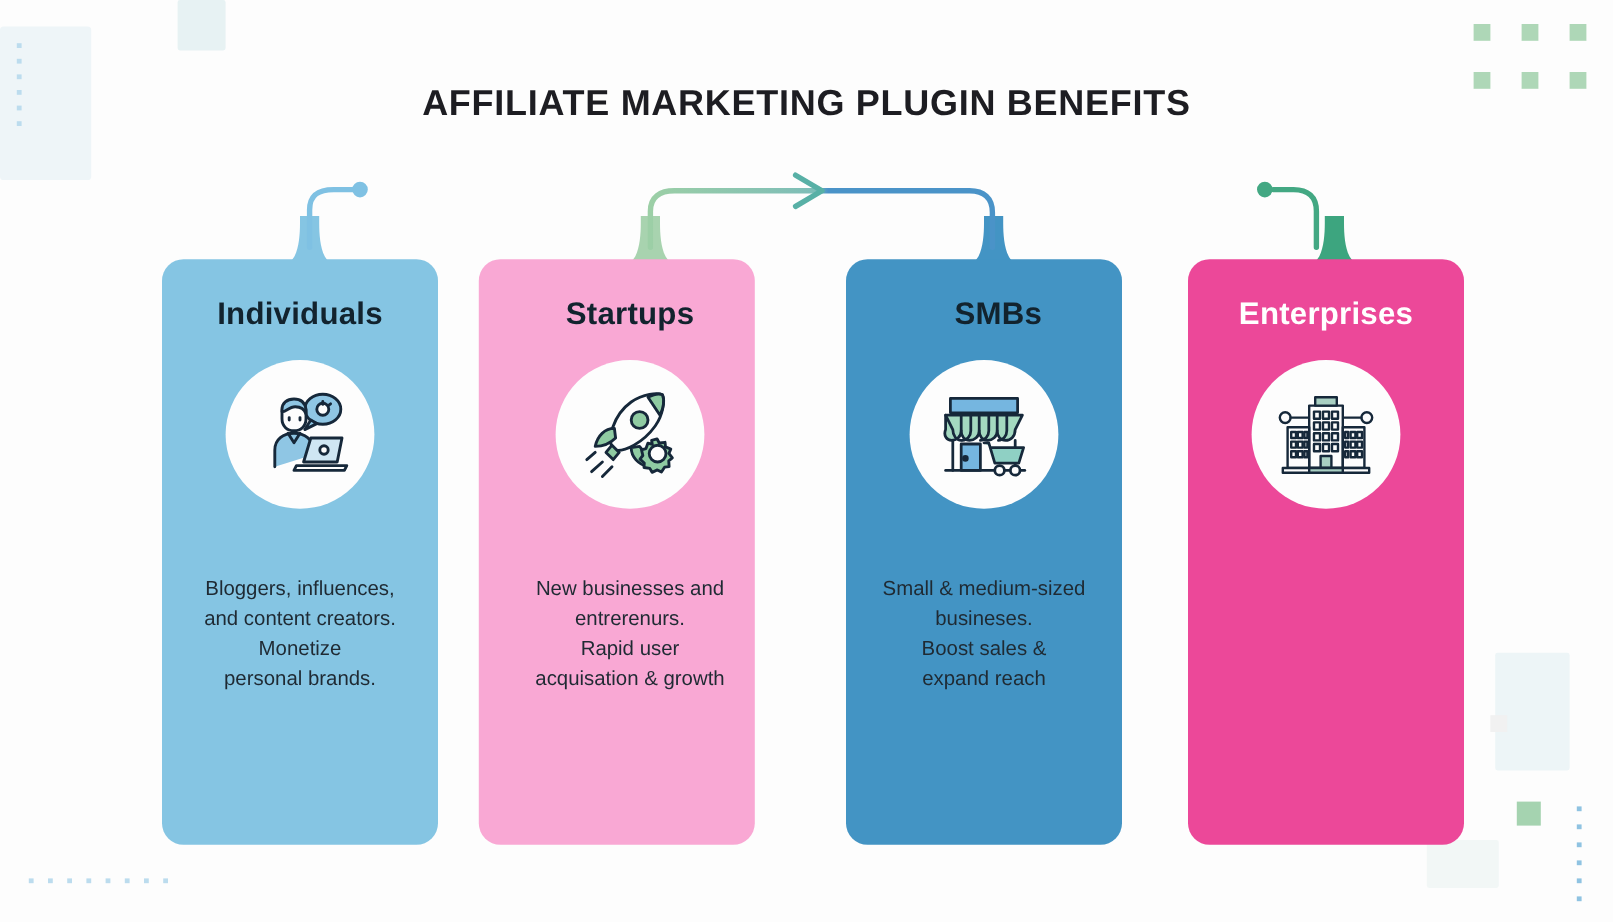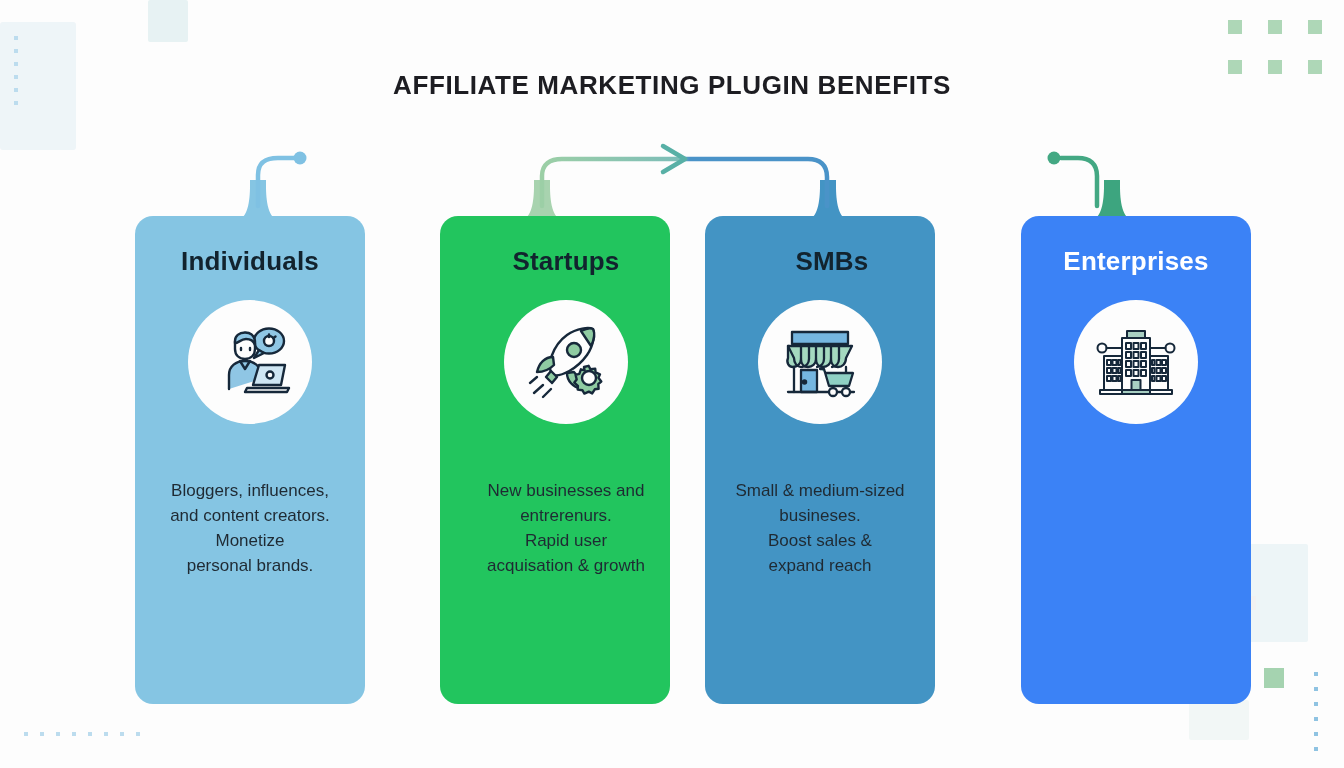--- a/index.html
+++ b/index.html
@@ -54,21 +54,21 @@
     right:95px; top:700px; width:60px; height:40px; background:#f2f7f6; border-radius:2px;
   }
   #deco-square-pale-mr {
     right:88px; top:596px; width:14px; height:14px; background:#f1f1f1;
   }
 
   
   #page-title {
     position:absolute; top:70px; left:0; width:100%;
     text-align:center;
-    font-size:26px; font-weight:bold; letter-spacing:.6px;
+    font-size:30px; font-weight:bold; letter-spacing:.6px;
     color:#1d1d22;
   }
 
   
   #connectors { position:absolute; left:0; top:0; width:1344px; height:768px; }
 
   
   #cards { position:absolute; left:0; top:216px; width:1344px; height:490px; }
   .card {
     position:absolute; top:0; width:230px; height:488px;
@@ -194,21 +194,21 @@
           <path d="M40,69 L82,69 L80,73 L38,73 Z" fill="#fdfdfd"></path>
         </g>
       </svg>
     </div>
     <div class="card-desc">Bloggers, influences,
 and content creators.
 Monetize
 personal brands.</div>
   </div>
 
-  <div class="card" style="left:440px;background:#22c55e;padding-left:22px;">
+  <div class="card" style="left:399px;background:#f9a8d4;padding-left:22px;">
     <div class="card-title" style="color:#12232e;">Startups</div>
     <div class="icon-circle">
       <svg width="86" height="86" viewBox="0 0 86 86">
         <g fill="none" stroke="#16283a" stroke-width="2.4" stroke-linejoin="round" stroke-linecap="round">
 
           <path d="M30,56 C22,48 30,26 44,16 C54,9 66,8 70,10 C72,14 71,26 64,36 C54,50 38,58 30,56 Z" fill="#fdfdfd"></path>
           <path d="M58,12 C64,9 68,9 70,10 C72,14 71,21 68,27 Z" fill="#8fcba2"></path>
           <circle cx="51" cy="31" r="7" fill="#8fcba2"></circle>
 
           <path d="M30,38 C22,38 16,44 14,53 C21,53 27,50 31,46 Z" fill="#8fcba2"></path>
@@ -257,21 +257,21 @@
           <circle cx="70" cy="74" r="4" fill="#fdfdfd"></circle>
         </g>
       </svg>
     </div>
     <div class="card-desc">Small &amp; medium-sized
 busineses.
 Boost sales &amp;
 expand reach</div>
   </div>
 
-  <div class="card" style="left:1021px;background:#3b82f6;">
+  <div class="card" style="left:990px;background:#ec4899;">
     <div class="card-title" style="color:#ffffff;">Enterprises</div>
     <div class="icon-circle">
       <svg width="88" height="88" viewBox="0 0 88 88">
         <g fill="none" stroke="#16283a" stroke-width="2" stroke-linejoin="round" stroke-linecap="round">
 
           <circle cx="10" cy="30" r="4.5" fill="#fdfdfd"></circle>
           <circle cx="78" cy="30" r="4.5" fill="#fdfdfd"></circle>
           <path d="M14.5,30 L30,30 M58,30 L73.5,30"></path>
 
           <rect x="30" y="20" width="28" height="52" fill="#fdfdfd"></rect>

